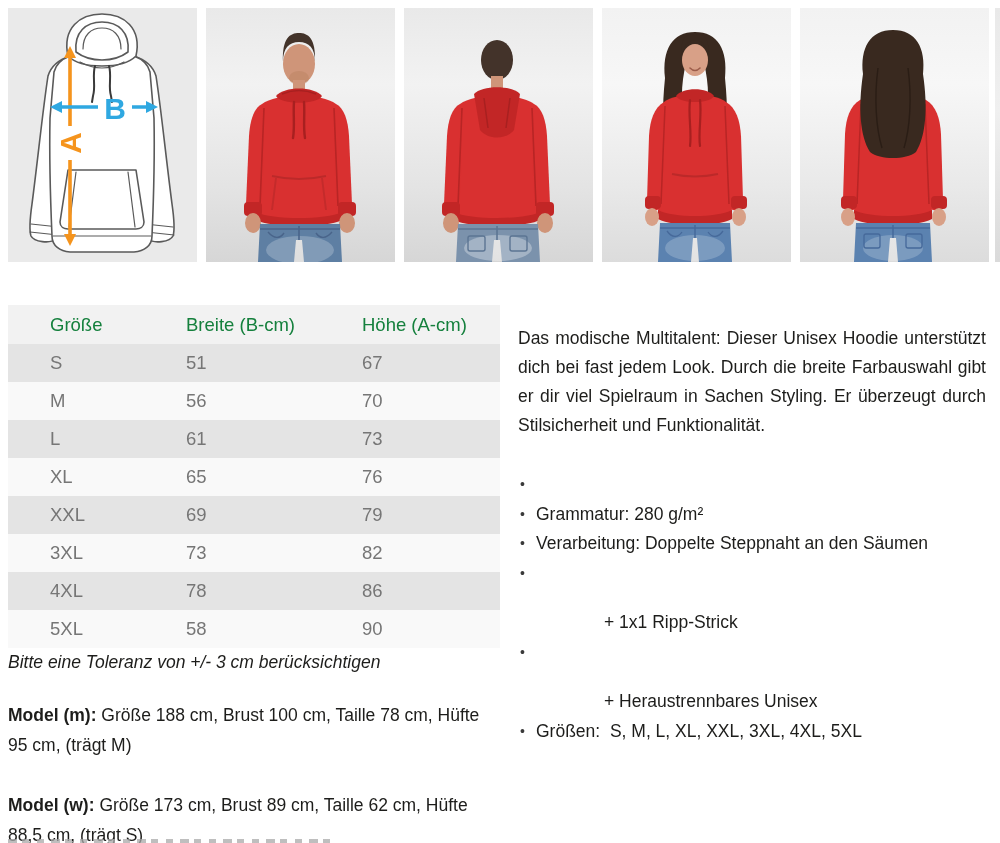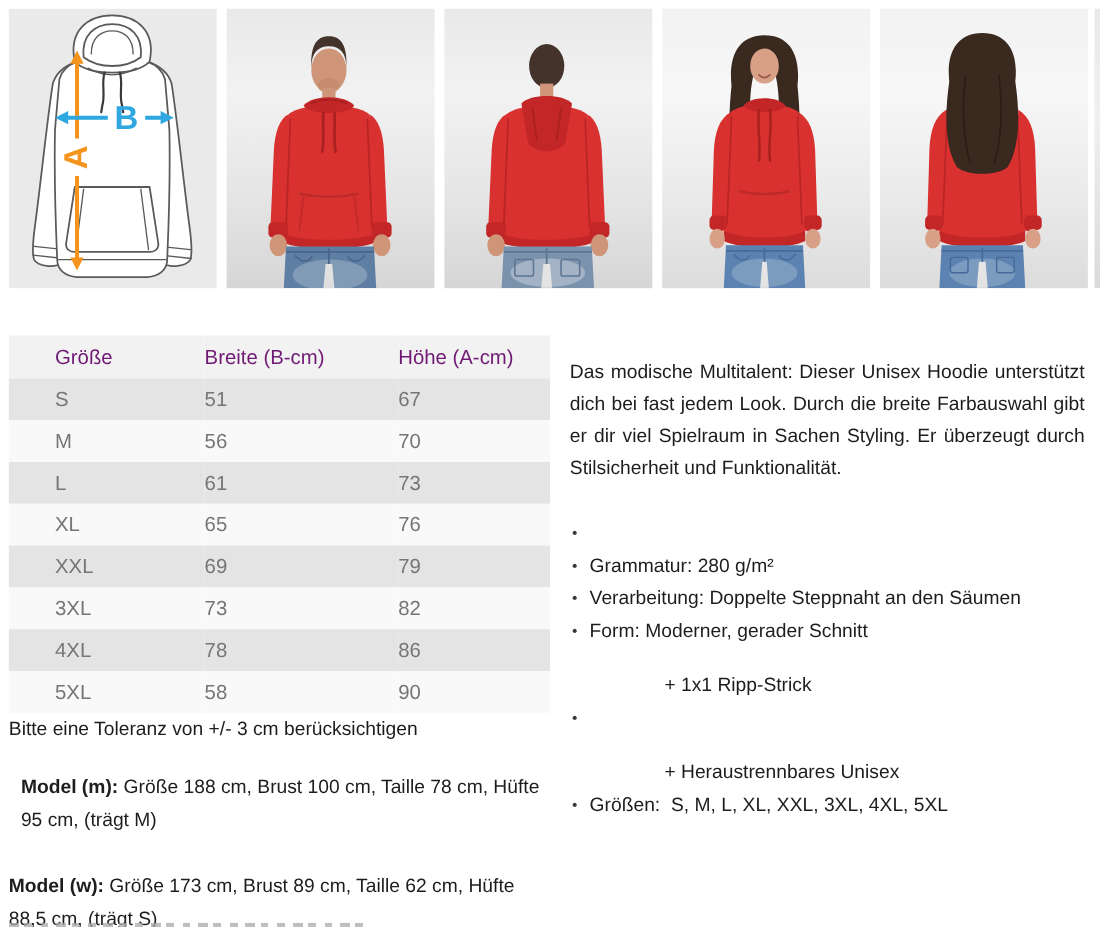--- a/index.html
+++ b/index.html
@@ -14,31 +14,31 @@
   .tile{width:189px;height:254px;overflow:hidden;flex:0 0 auto;}
   .tile svg{display:block;width:189px;height:254px;}
   .tile-diagram{background:#eaeaea;}
   .tile-photo{background:linear-gradient(180deg,#e9e9e9 0%,#f2f2f2 30%,#e4e4e4 70%,#d6d6d6 100%);}
   .tile-photo.light{background:linear-gradient(180deg,#f2f2f2 0%,#f7f7f7 30%,#e9e9e9 70%,#dcdcdc 100%);}
   .gallery-sliver{position:absolute;left:995px;top:8px;width:5px;height:254px;
     background:linear-gradient(180deg,#e9e9e9,#f0f0f0 40%,#dadada);}
   
   .size-table{position:absolute;left:8px;top:305px;width:492px;border-collapse:collapse;
     font-size:18.5px;}
-  .size-table th{height:37px;font-weight:400;text-align:left;color:#701a75;background:#f2f2f2;}
+  .size-table th{height:37px;font-weight:400;text-align:left;color:#15803d;background:#f2f2f2;}
   .size-table td{height:36px;color:#767676;}
   .size-table tr.odd td{background:#e4e4e4;}
   .size-table tr.even td{background:#f9f9f9;}
   .size-table th:nth-child(1),.size-table td:nth-child(1){padding-left:42px;width:135px;}
   .size-table th:nth-child(2),.size-table td:nth-child(2){padding-left:0;width:175px;}
   .size-table th:nth-child(3),.size-table td:nth-child(3){padding-left:0;}
   
-  .tolerance{position:absolute;left:8px;top:652px;font-size:17.5px;}
+  .tolerance{position:absolute;left:8px;top:652px;font-size:17.5px;font-style:italic;}
   .model-note{position:absolute;left:8px;width:482px;font-size:17.5px;line-height:30px;}
-  .model-m{top:700px;margin-left:11px;}
+  .model-m{top:700px;}
   .model-w{top:790px;}
   .model-note b{font-weight:700;}
   
   .description{position:absolute;left:518px;top:324px;width:468px;font-size:17.5px;}
   .intro{line-height:29px;text-align:justify;}
   .bullets{margin-top:30px;}
   .bullet-row{display:flex;line-height:29.5px;}
   .bullet-dot{width:16px;flex:0 0 auto;color:#3a3a3a;font-size:14px;padding-left:2px;}
   .bullet-text{white-space:pre-wrap;}
   .bullet-cont{line-height:29.5px;padding-left:86px;white-space:pre-wrap;margin-top:20px;}
@@ -277,21 +277,20 @@
     </div>
     <div class="bullet-item">
       <div class="bullet-row">
         <span class="bullet-dot">•</span>
         <span class="bullet-text">Verarbeitung: Doppelte Steppnaht an den Säumen</span>
       </div>
     </div>
     <div class="bullet-item">
       <div class="bullet-row">
         <span class="bullet-dot">•</span>
-        <span class="bullet-text">Form: Moderner, gerader Schnitt</span>
       </div>
       <div class="bullet-cont">+ 1x1 Ripp-Strick</div>
     </div>
     <div class="bullet-item">
       <div class="bullet-row">
         <span class="bullet-dot">•</span>
       </div>
       <div class="bullet-cont">+ Heraustrennbares Unisex</div>
     </div>
     <div class="bullet-item">

